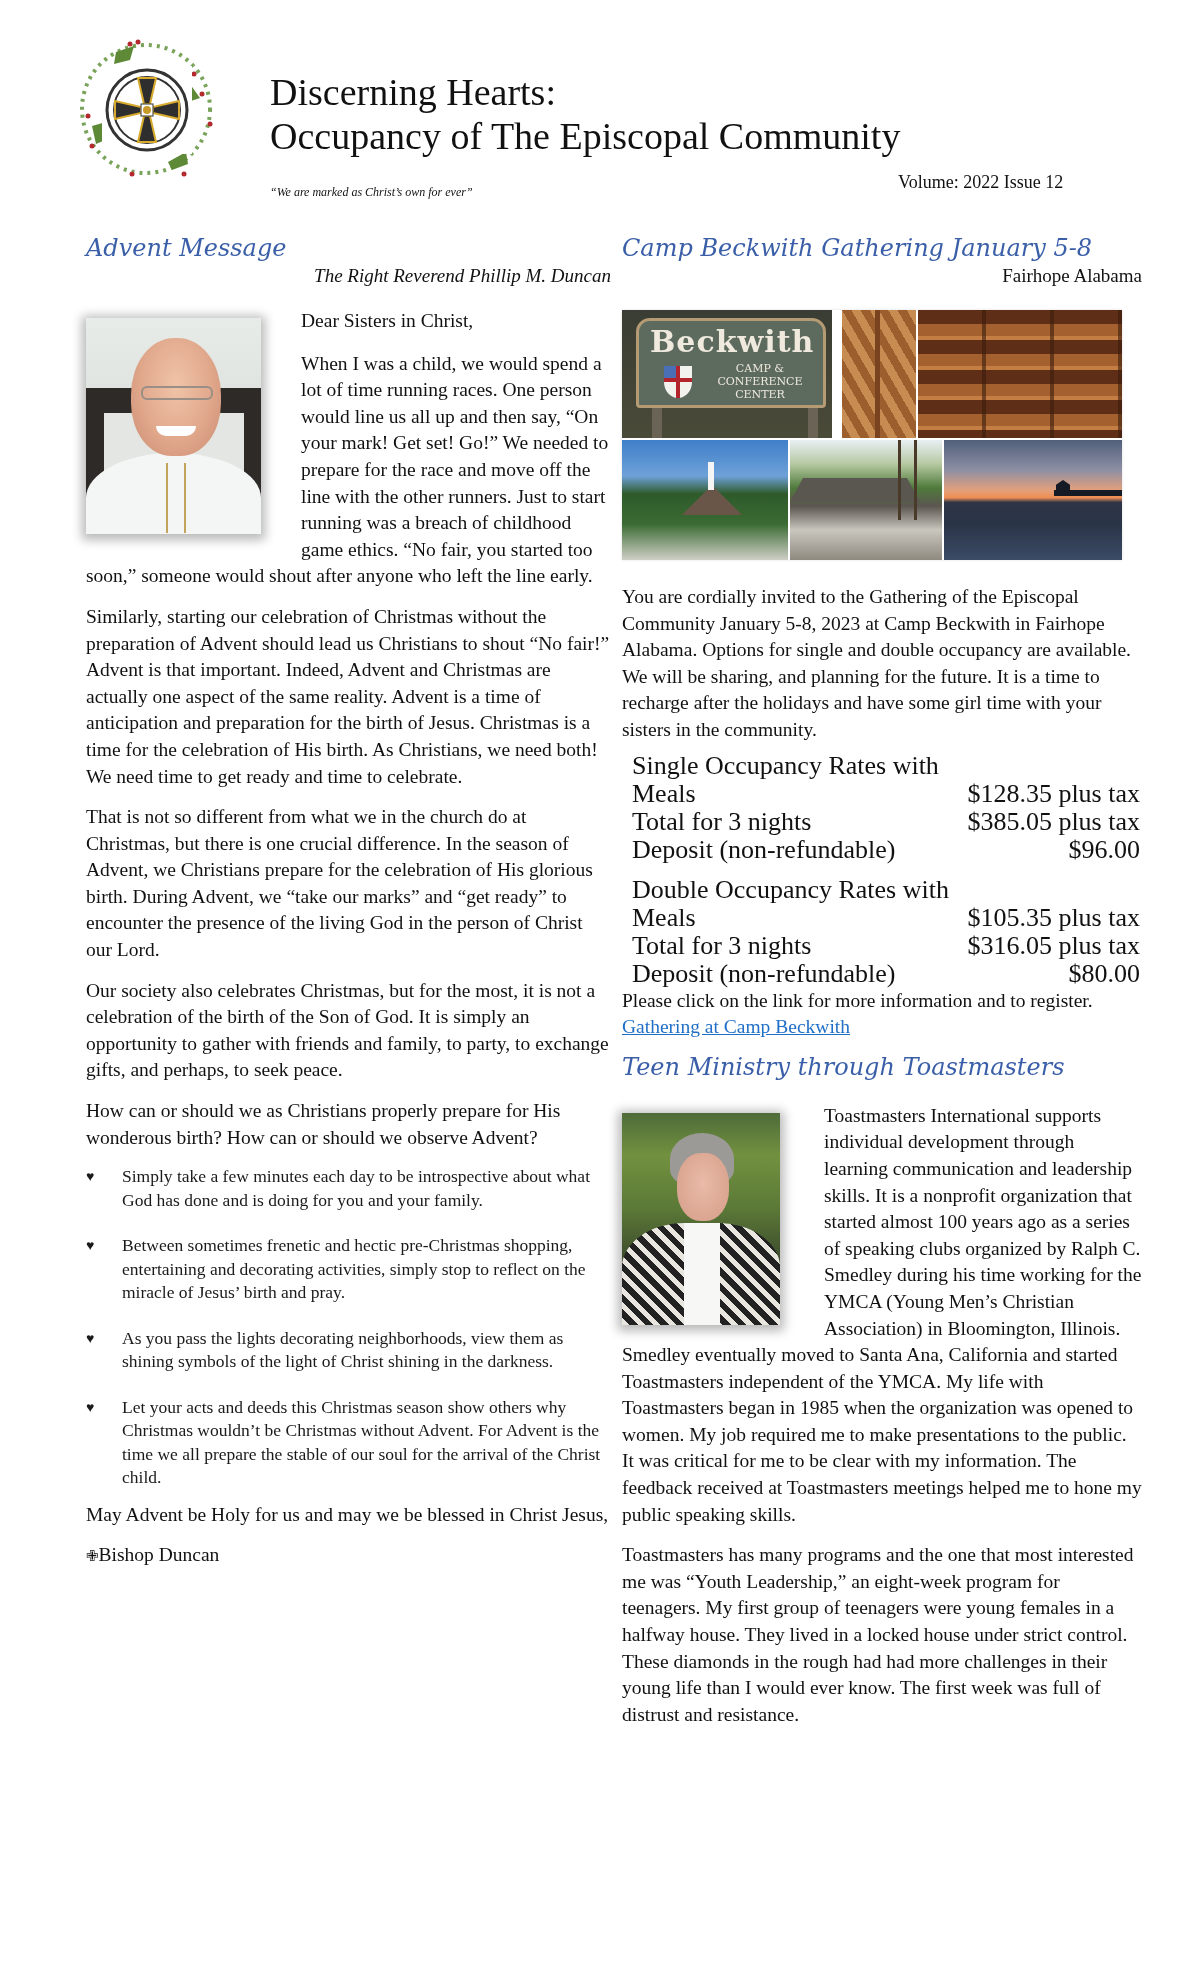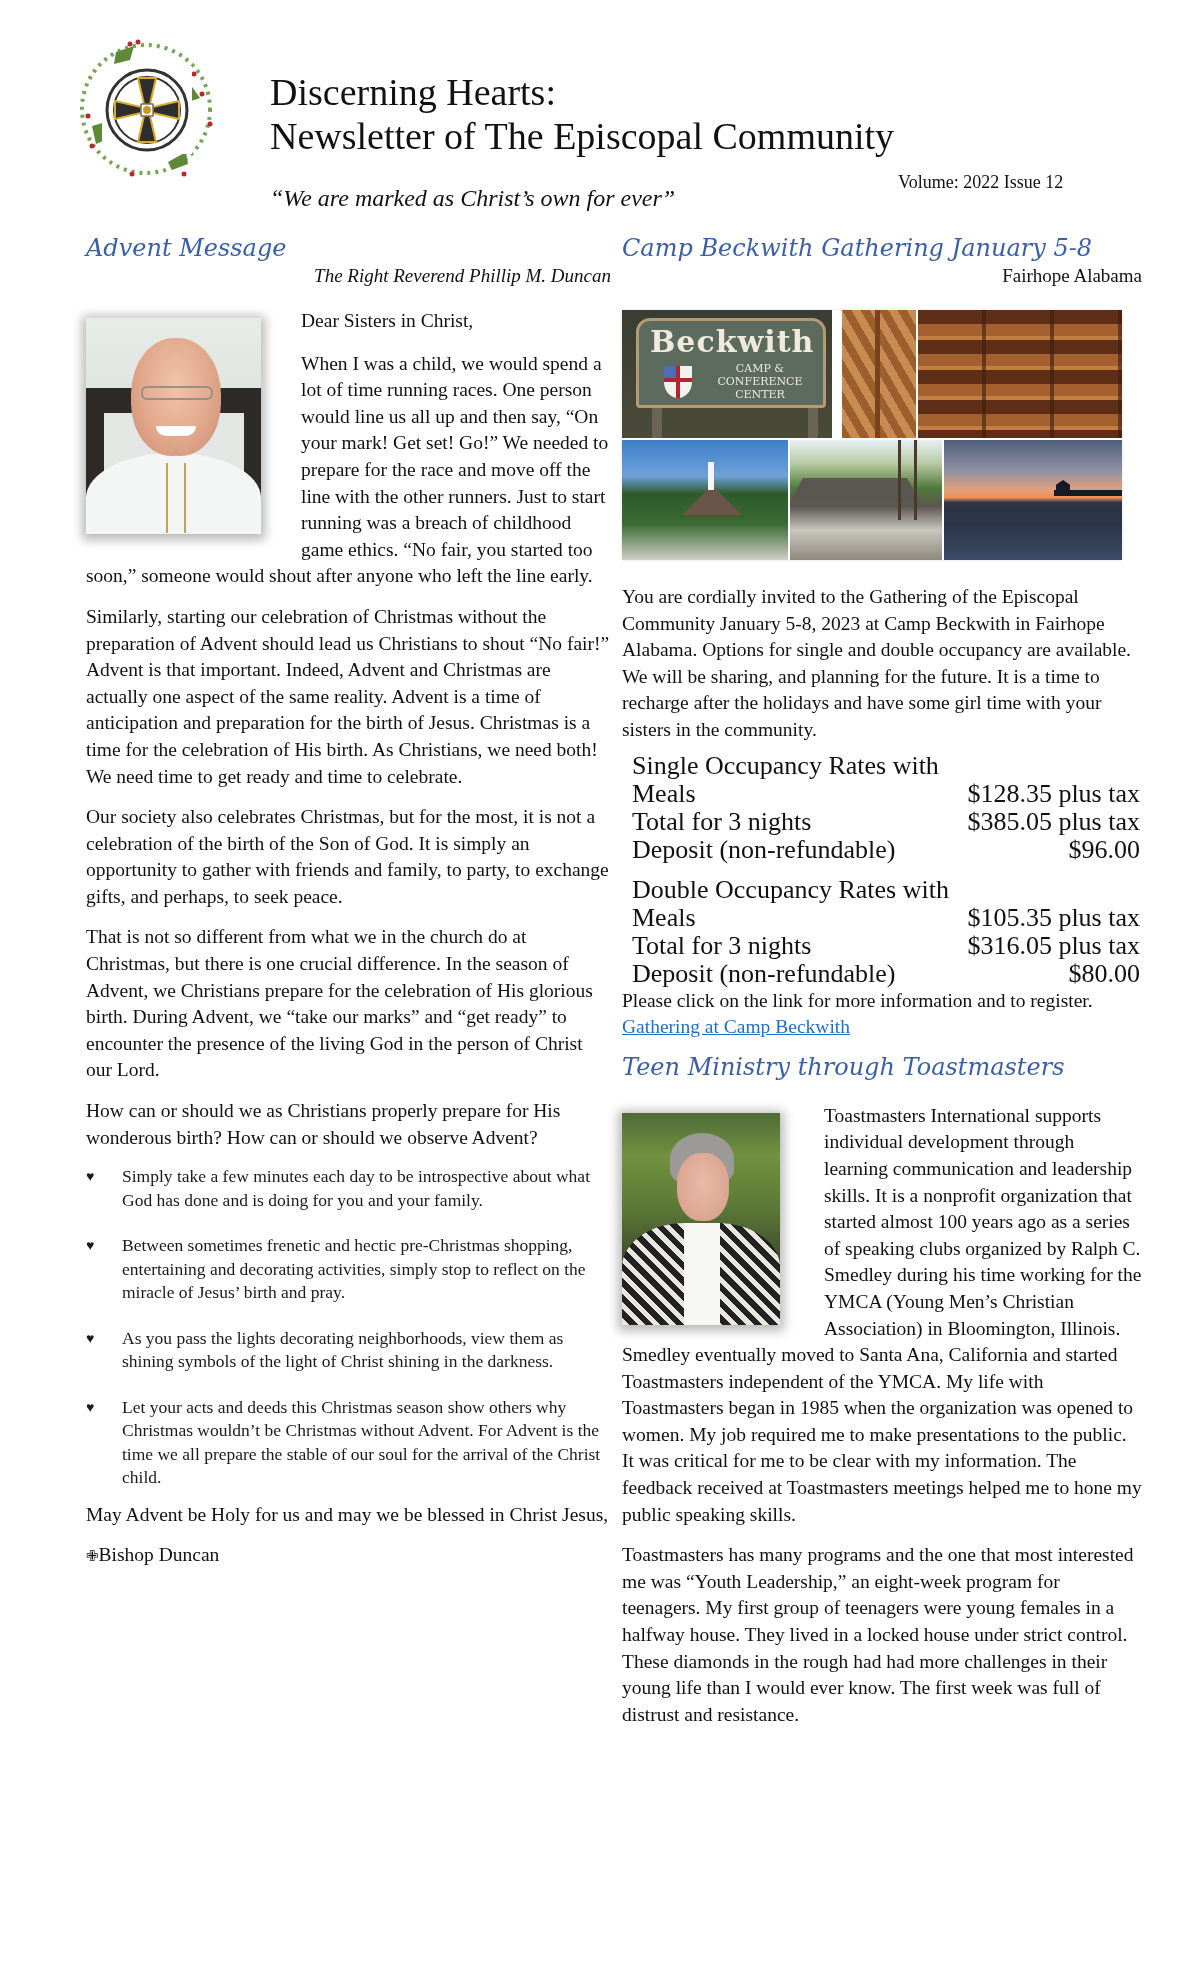--- a/index.html
+++ b/index.html
@@ -2,21 +2,21 @@
 <html><head>
 <meta charset="utf-8">
 <style>
   * { box-sizing: border-box; margin: 0; padding: 0; }
   html, body { width: 1200px; height: 1976px; background: #ffffff; }
   body { font-family: "DejaVu Serif", "Liberation Serif", serif; color: #111; position: relative; overflow: hidden; }
 
   
   .logo { position: absolute; left: 72px; top: 34px; width: 148px; height: 150px; }
   .title { position: absolute; left: 270px; top: 70px; font-family: "Liberation Serif", serif; font-size: 38px; line-height: 44px; color: #111; }
-  .tagline { position: absolute; left: 270px; top: 185px; font-family: "Liberation Serif", serif; font-style: italic; font-size: 24px; color: #111; }
+  .tagline { position: absolute; left: 270px; top: 185px; font-family: "Liberation Serif", serif; font-style: italic; font-size: 12px; color: #111; }
   .volume { position: absolute; left: 898px; top: 172px; font-family: "Liberation Serif", serif; font-size: 18px; color: #111; }
 
   
   .col-left { position: absolute; left: 86px; top: 232px; width: 525px; }
   .col-right { position: absolute; left: 622px; top: 232px; width: 520px; }
 
   .sec-title { font-family: "DejaVu Serif", serif; font-style: italic; color: #3a5fa8; font-size: 24px; line-height: 32px; }
   .sec-sub { font-family: "Liberation Serif", serif; font-size: 19px; line-height: 24px; color: #111; text-align: right; }
   .sec-sub.italic { font-style: italic; }
 
@@ -112,21 +112,21 @@
       <path d="M66 108 L84 108 L78 82 L72 82 Z"></path>
       <path d="M43 67 L43 85 L69 79 L69 73 Z"></path>
       <path d="M107 67 L107 85 L81 79 L81 73 Z"></path>
     </g>
     <rect x="69" y="70" width="12" height="12" fill="#fff" stroke="#333" stroke-width="1"></rect>
     <circle cx="75" cy="76" r="4" fill="#c89a2c"></circle>
   </svg>
 </div>
 <div class="title">
   <div>Discerning Hearts:</div>
-  <div>Newsletter of The Episcopal Community</div>
+  <div>Occupancy of The Episcopal Community</div>
 </div>
 <div class="tagline">“We are marked as Christ’s own for ever”</div>
 <div class="volume">Volume: 2022 Issue 12</div>
 
 <div class="col-left">
   <div class="sec-title">Advent Message</div>
   <div class="sec-sub italic">The Right Reverend Phillip M. Duncan</div>
 
   <div style="height:20px"></div>
   <div class="photo-wrap">
@@ -137,22 +137,22 @@
         <div class="chain"></div>
       <div class="head"></div>
         <div class="glasses"></div>
         <div class="smile"></div>
     </div>
   </div>
   <p class="body" style="margin-bottom:16px;">Dear Sisters in Christ,</p>
   <p class="body">When I was a child, we would spend a lot of time running races.  One person would line us all up and then say, “On your mark! Get set! Go!”  We needed to prepare for the race and move off the line with the other runners.  Just to start running was a breach of childhood game ethics.  “No fair, you started too soon,” someone would shout after anyone who left the line early.</p>
   <div class="clear"></div>
   <p class="body">Similarly, starting our celebration of Christmas without the preparation of Advent should lead us Christians to shout “No fair!”  Advent is that important. Indeed, Advent and Christmas are actually one aspect of the same reality.  Advent is a time of anticipation and preparation for the birth of Jesus. Christmas is a time for the celebration of His birth.  As Christians, we need both!  We need time to get ready and time to celebrate.</p>
+  <p class="body">That is not so different from what we in the church do at Christmas, but there is one crucial difference.  In the season of Advent, we Christians prepare for the celebration of His glorious birth.  During Advent, we “take our marks” and “get ready” to encounter the presence of the living God in the person of Christ our Lord.</p>
   <p class="body">Our society also celebrates Christmas, but for the most, it is not a celebration of the birth of the Son of God. It is simply an opportunity to gather with friends and family, to party, to exchange gifts, and perhaps, to seek peace.</p>
-  <p class="body">That is not so different from what we in the church do at Christmas, but there is one crucial difference.  In the season of Advent, we Christians prepare for the celebration of His glorious birth.  During Advent, we “take our marks” and “get ready” to encounter the presence of the living God in the person of Christ our Lord.</p>
   <p class="body">How can or should we as Christians properly prepare for His wonderous birth?  How can or should we observe Advent?</p>
 
   <ul class="hearts">
     <li><span class="heart">♥</span><span>Simply take a few minutes each day to be introspective about what God has done and is doing for you and your family.</span></li>
     <li><span class="heart">♥</span><span>Between sometimes frenetic and hectic pre-Christmas shopping, entertaining and decorating activities, simply stop to reflect on the miracle of Jesus’ birth and pray.</span></li>
     <li><span class="heart">♥</span><span>As you pass the lights decorating neighborhoods, view them as shining symbols of the light of Christ shining in the darkness.</span></li>
     <li style="margin-bottom:12px;"><span class="heart">♥</span><span>Let your acts and deeds this Christmas season show others why Christmas wouldn’t be Christmas without Advent. For Advent is the time we all prepare the stable of our soul for the arrival of the Christ child.</span></li>
   </ul>
 
   <p class="body">May Advent be Holy for us and may we be blessed in Christ Jesus,</p>

